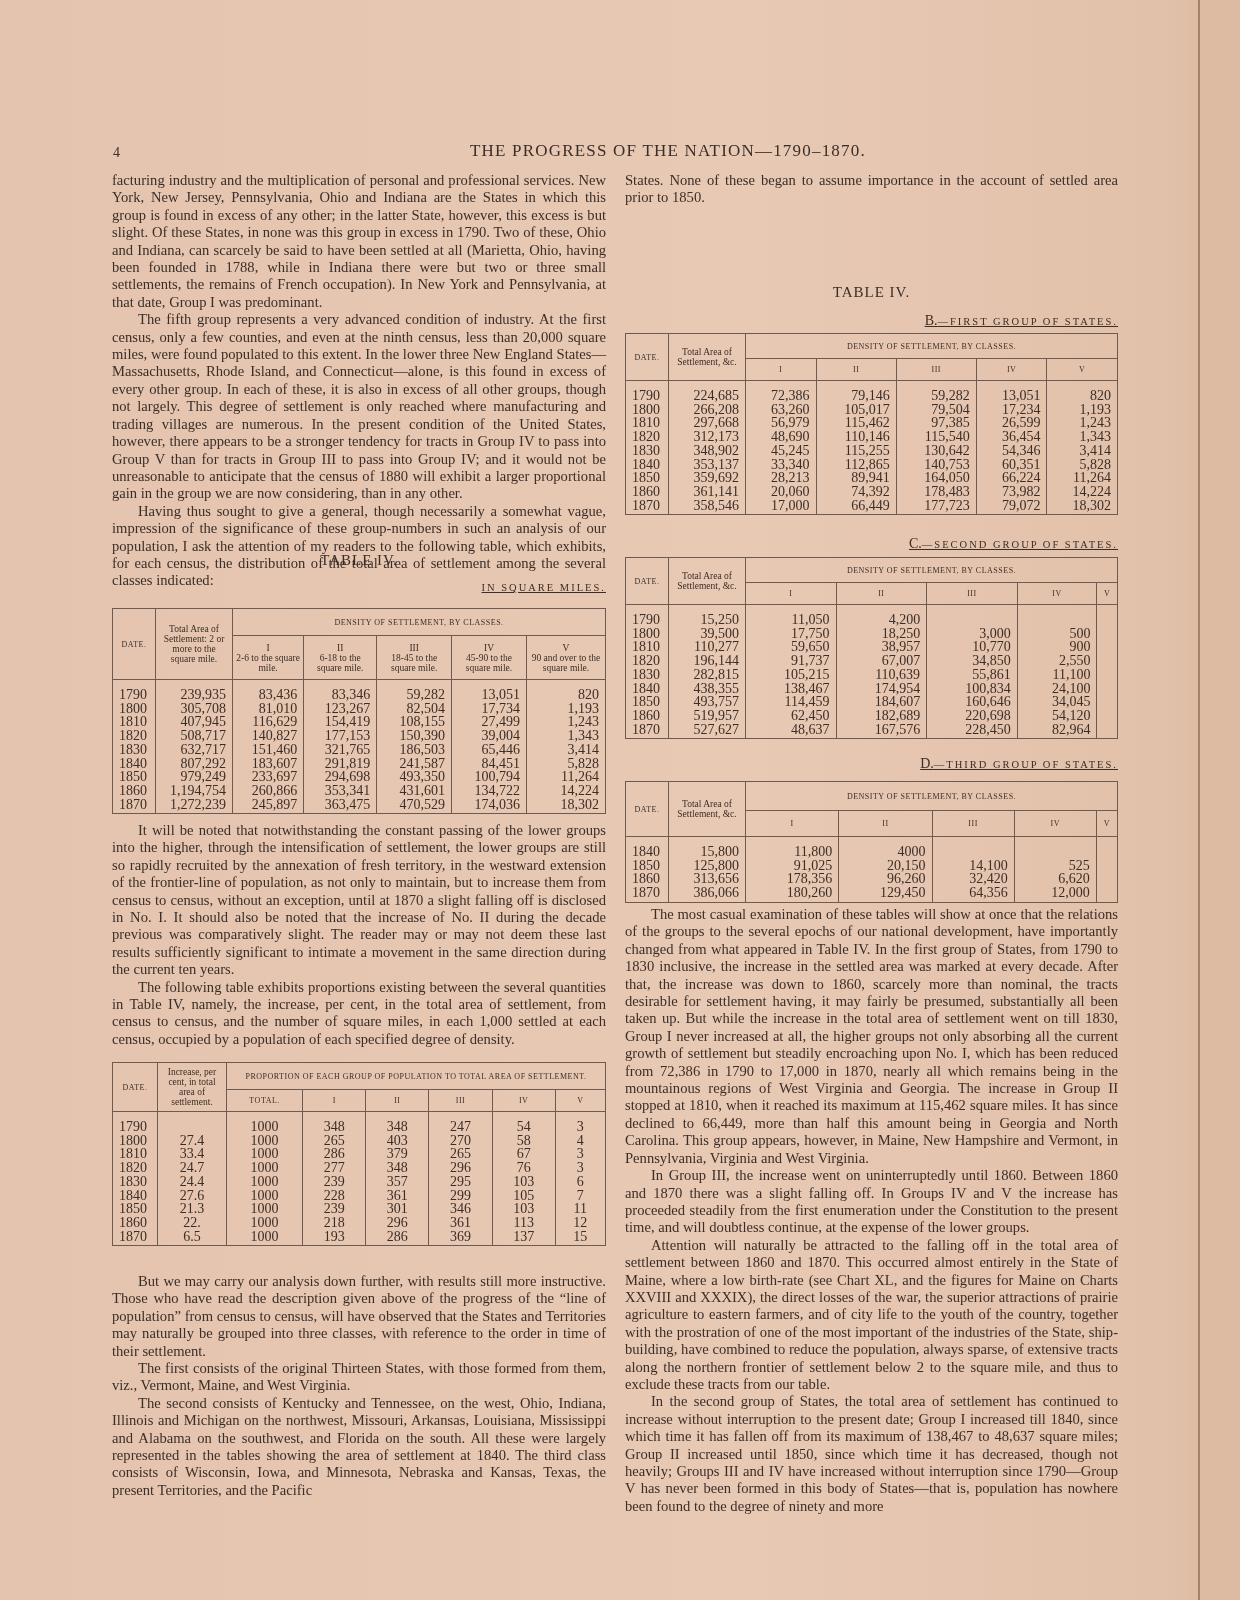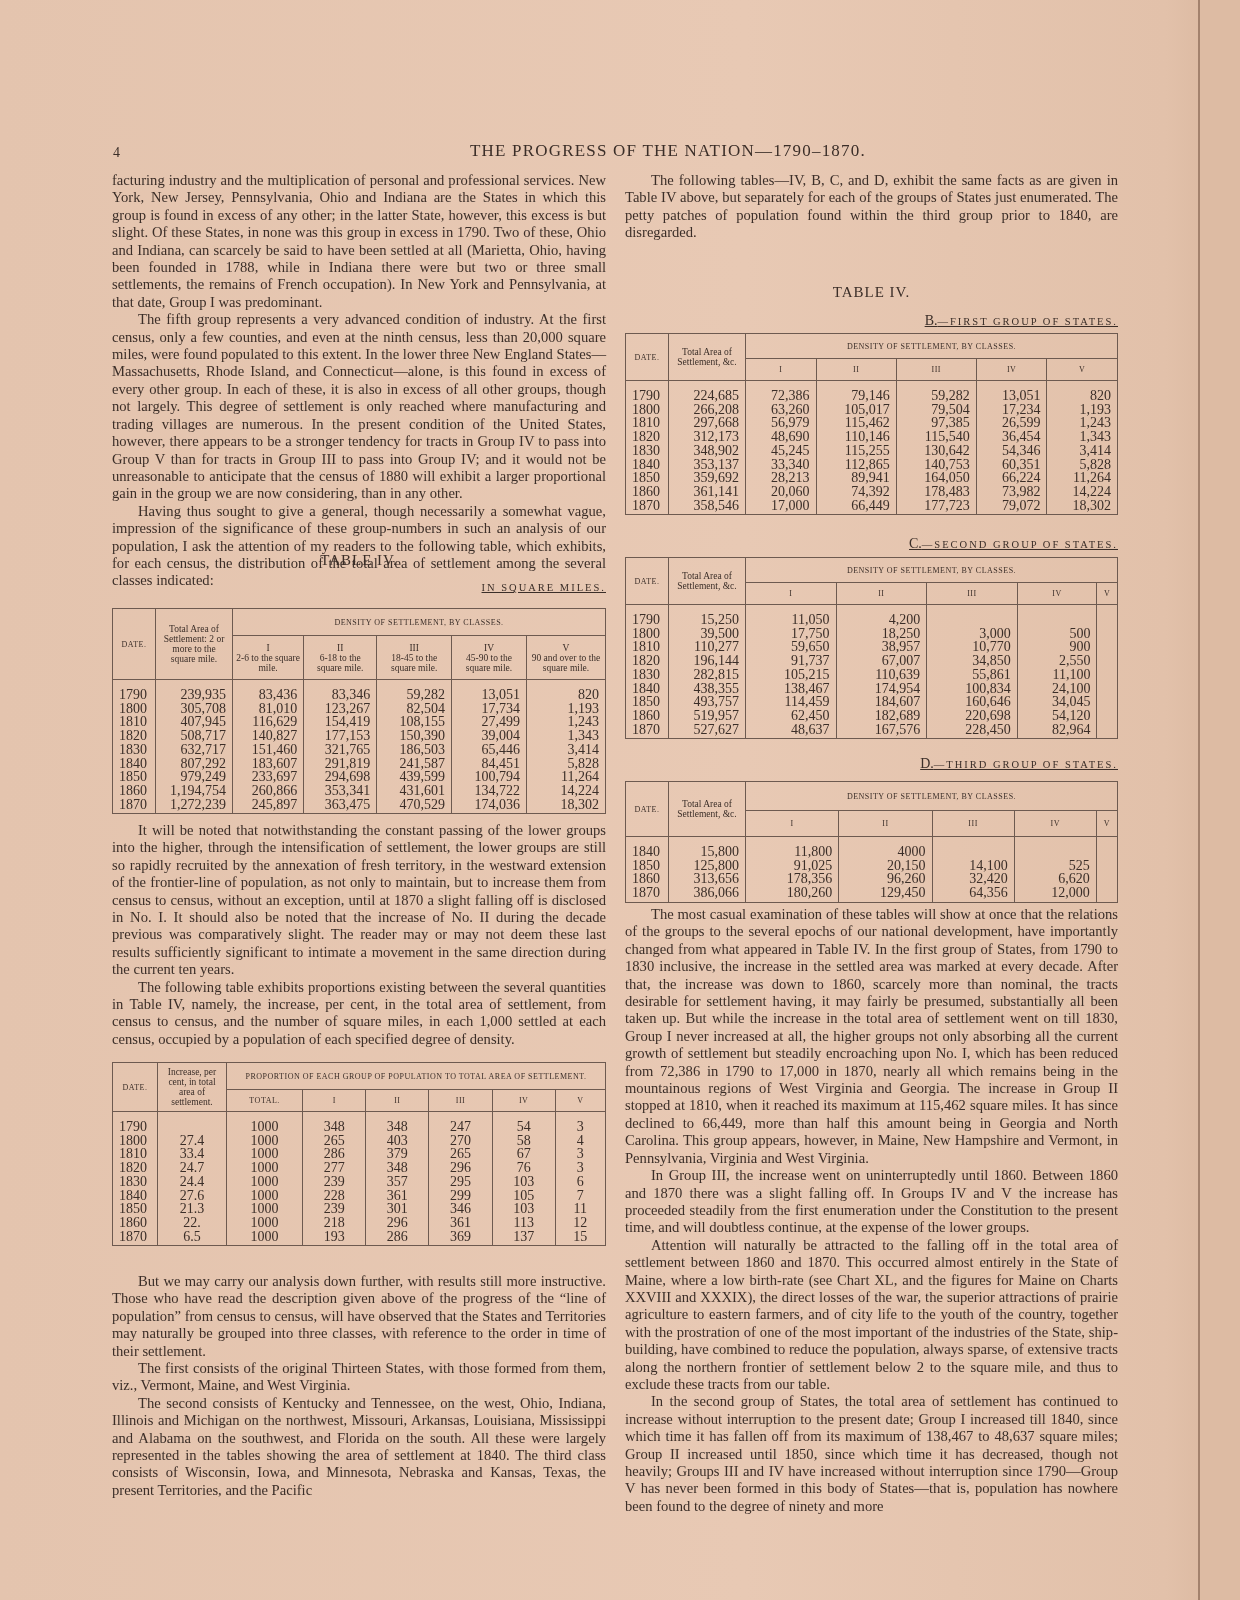--- a/index.html
+++ b/index.html
@@ -115,21 +115,21 @@
           <td>291,819</td>
           <td>241,587</td>
           <td>84,451</td>
           <td>5,828</td>
         </tr>
         <tr>
           <td class="c" style="text-align: left;">1850</td>
           <td>979,249</td>
           <td>233,697</td>
           <td>294,698</td>
-          <td>439,599</td>
+          <td>493,350</td>
           <td>100,794</td>
           <td>11,264</td>
         </tr>
         <tr>
           <td class="c" style="text-align: left;">1860</td>
           <td>1,194,754</td>
           <td>260,866</td>
           <td>353,341</td>
           <td>431,601</td>
           <td>134,722</td>
@@ -263,21 +263,21 @@
       </tbody>
   </table>
 
   <div class="col colL" style="top:1273px;">
     <p class="ind">But we may carry our analysis down further, with results still more instructive. Those who have read the description given above of the progress of the “line of population” from census to census, will have observed that the States and Territories may naturally be grouped into three classes, with reference to the order in time of their settlement.</p>
     <p class="ind">The first consists of the original Thirteen States, with those formed from them, viz., Vermont, Maine, and West Virginia.</p>
     <p class="ind">The second consists of Kentucky and Tennessee, on the west, Ohio, Indiana, Illinois and Michigan on the northwest, Missouri, Arkansas, Louisiana, Mississippi and Alabama on the southwest, and Florida on the south. All these were largely represented in the tables showing the area of settlement at 1840. The third class consists of Wisconsin, Iowa, and Minnesota, Nebraska and Kansas, Texas, the present Territories, and the Pacific</p>
   </div>
 
   <div class="col colR" style="top:172px;">
-    <p class="ind">The following tables—IV, B, C, and D, exhibit the same facts as are given in Table IV above, but separately for each of the groups of States just enumerated. The petty patches of population found within the third group prior to 1840, are disregarded.</p>
+    <p>States. None of these began to assume importance in the account of settled area prior to 1850.</p>
   </div>
 
   <div class="ttitle" style="left:625px;width:493px;top:284px;">TABLE IV.</div>
   <div class="tsub" style="left:625px;width:493px;top:313px;"><span class="big">B.</span><span>—FIRST GROUP OF STATES.</span></div>
 
   <table class="dt" style="left:625px;top:333px;width:493px;">
     <thead>
       <tr>
         <th rowspan="2" style="width:36px;">DATE.</th>
         <th rowspan="2" class="mid" style="width:70px;">Total Area of Settlement, &amp;c.</th>

